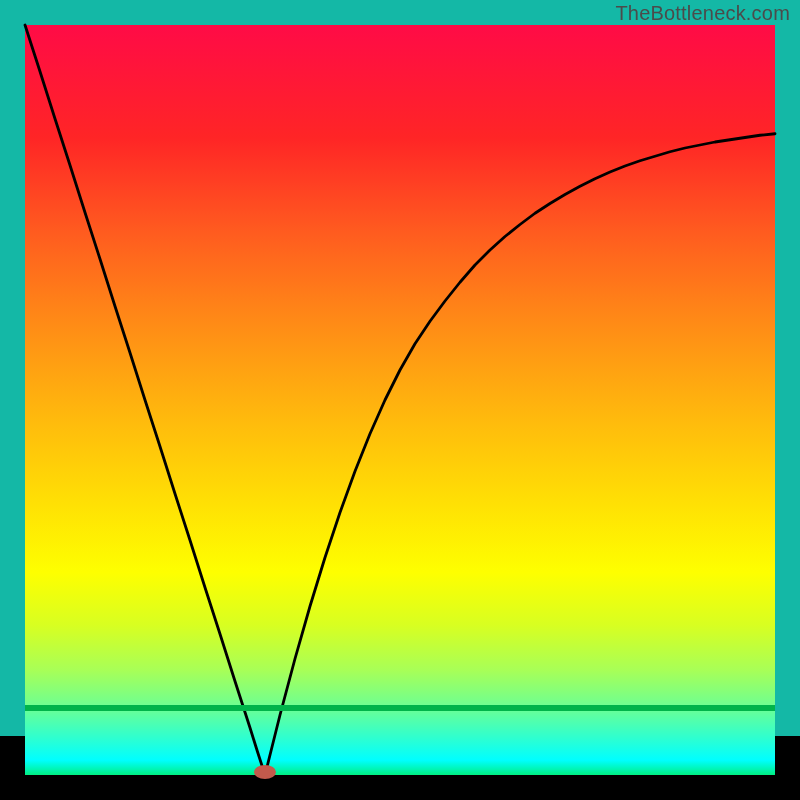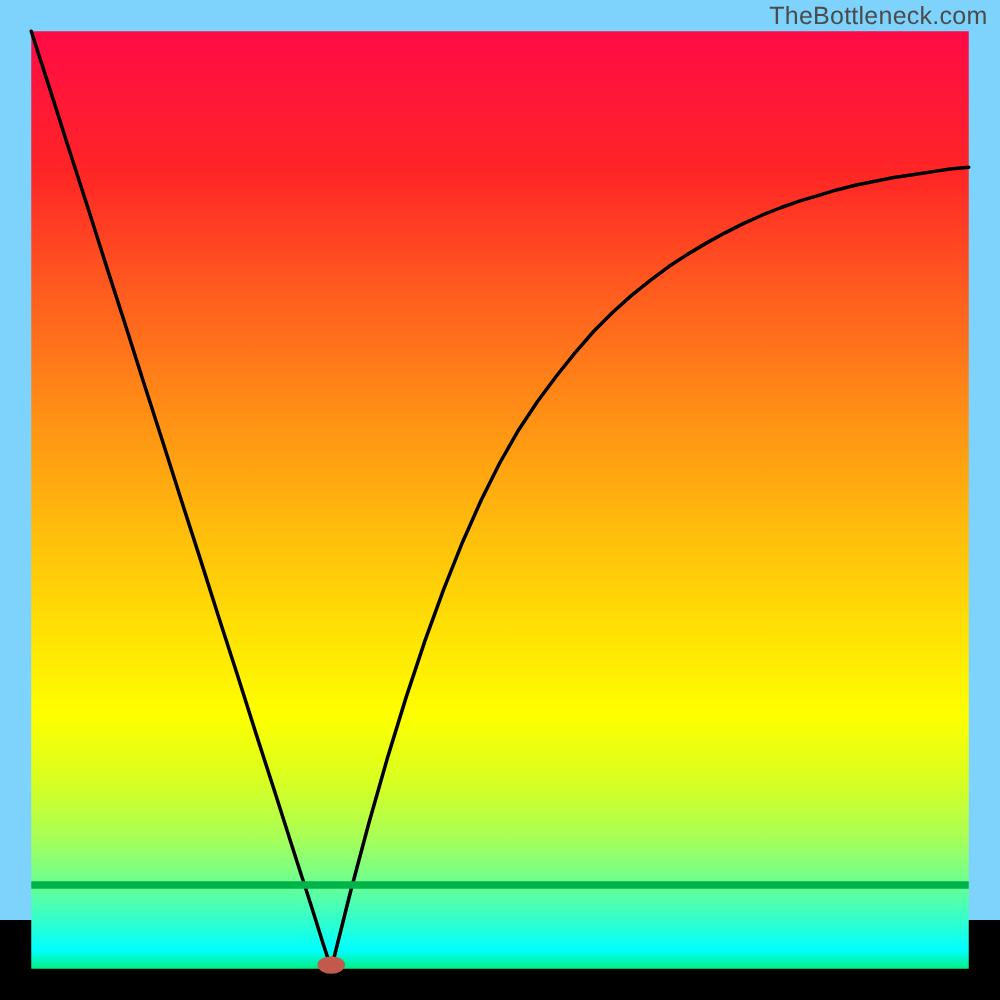--- a/index.html
+++ b/index.html
@@ -8,21 +8,21 @@
     width: 800px;
     height: 800px;
     overflow: hidden;
     background: #000;
     font-family: Arial, Helvetica, sans-serif;
   }
   .chart-container {
     position: relative;
     width: 800px;
     height: 736px;
-    background: #7dd3fc;
+    background: #14b8a6;
   }
   .plot-area {
     position: absolute;
     left: 25px;
     top: 25px;
     width: 750px;
     height: 750px;
     background: linear-gradient(
       to bottom,
       #ff0b46 0%,

